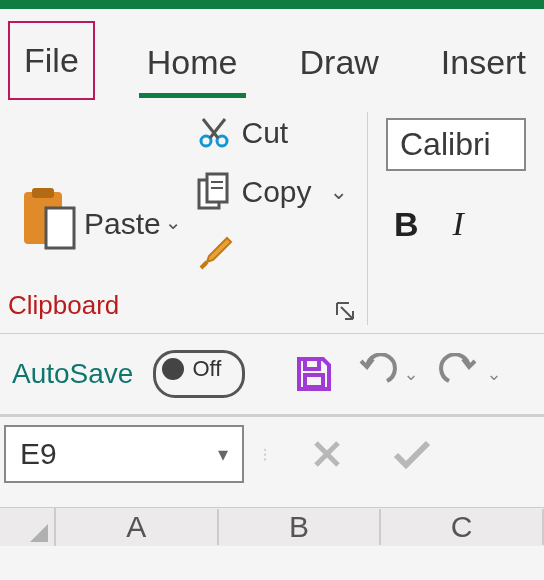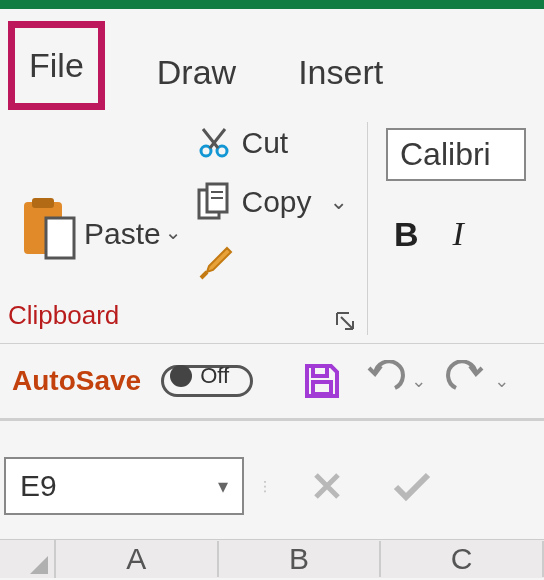--- a/index.html
+++ b/index.html
@@ -24,21 +24,21 @@
     gap: 42px;
   }
   .tab {
     font-size: 34px;
     color: #3a3a3a;
     padding: 8px 10px 14px 10px;
     cursor: pointer;
     position: relative;
   }
   .tab.file {
-    border: 7px solid #be185d;
+    border: 2px solid #be185d;
     padding: 18px 14px;
     margin-top: -6px;
     margin-bottom: -4px;
   }
   .tab.active::after {
     content: "";
     position: absolute;
     left: 2px;
     right: 2px;
     bottom: -2px;
@@ -135,43 +135,43 @@
   .italic { font-size: 34px; font-style: italic; font-family: "Times New Roman", serif; color: #222; cursor: pointer; }
 
   .qat {
     display: flex;
     align-items: center;
     gap: 20px;
     padding: 16px 12px;
     border-bottom: 3px solid #cfcfcf;
     background: #f5f5f5;
   }
-  .autosave-label { font-size: 28px; color: #c2410c; font-weight: bold; }
+  .autosave-label { font-size: 28px; color: #0f766e; }
   .toggle {
     width: 92px;
-    height: 32px;
+    height: 48px;
     border: 3px solid #555;
     border-radius: 22px;
     display: flex;
     align-items: center;
     gap: 8px;
     padding: 0 10px 10px 6px;
     cursor: pointer;
   }
   .toggle .knob {
     width: 22px; height: 22px; border-radius: 50%; background: #444;
   }
   .toggle .state { font-size: 22px; color: #333; }
   .qat-btn { display: flex; align-items: center; gap: 6px; cursor: pointer; color: #777; }
   .qat-chev { font-size: 18px; color: #888; }
 
   .fbar {
     display: flex;
     align-items: stretch;
-    padding: 36px 0 24px 4px;
+    padding: 8px 0 24px 4px;
     gap: 16px;
     border-bottom: 1px solid #ccc;
     background: #f5f5f5;
   }
   .namebox {
     width: 240px;
     border: 2px solid #888;
     background: #fff;
     display: flex;
     align-items: center;
@@ -227,20 +227,21 @@
   }
   svg { display: block; }
 </style>
 </head>
 <body>
 
 <div class="titlebar"></div>
 
 <div class="tabs">
   <div class="tab file">File</div>
+  <div class="tab active">Home</div>
   <div class="tab">Draw</div>
   <div class="tab">Insert</div>
 </div>
 
 <div class="ribbon">
   <div class="group clipboard">
     <div class="clip-body">
       <div class="paste-col">
         <span>
           <svg width="62" height="70" viewBox="0 0 62 70">

